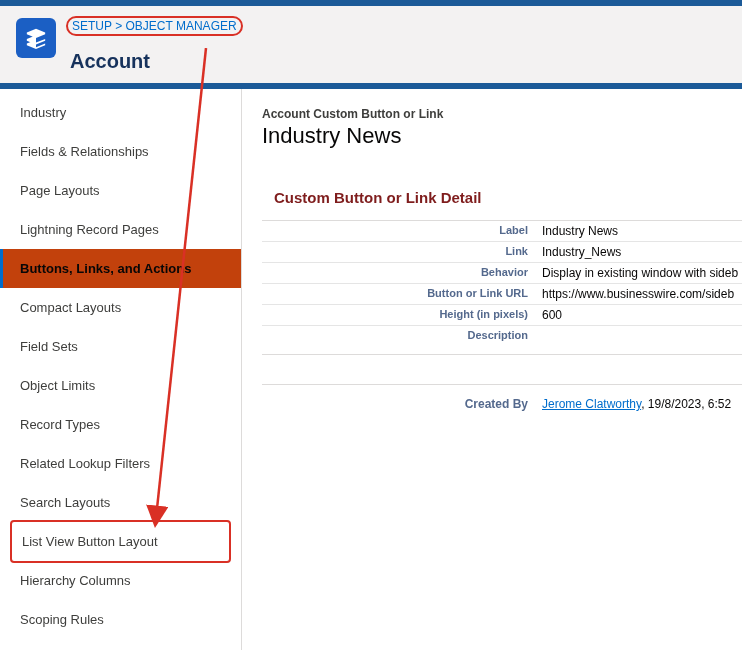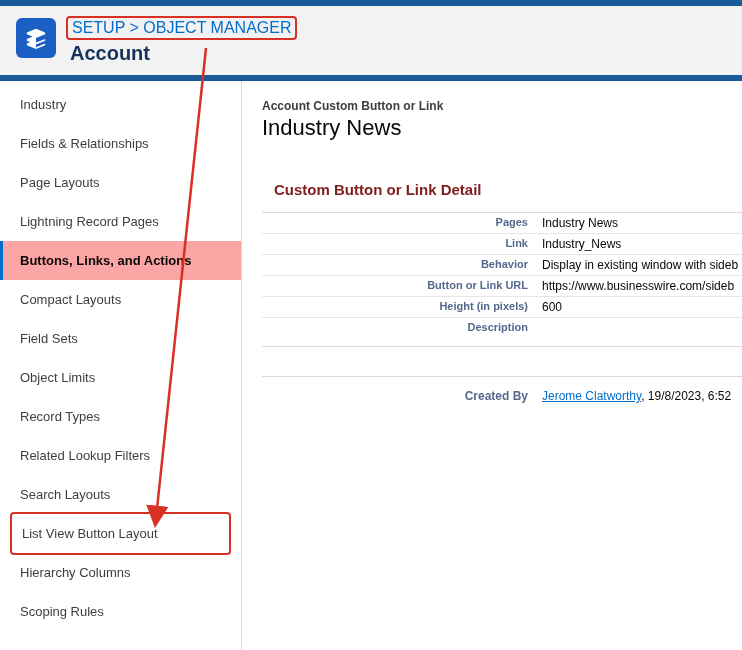--- a/index.html
+++ b/index.html
@@ -32,53 +32,53 @@
       display: flex;
       align-items: center;
       justify-content: center;
       color: white;
       flex-shrink: 0;
       margin-top: 2px;
     }
     .header-icon svg { width: 22px; height: 22px; fill: white; }
     .header-text { display: flex; flex-direction: column; }
     .breadcrumb {
-      font-size: 16px;
+      font-size: 12px;
       color: #006dcc;
       padding: 1px 4px;
       border: 2.5px solid #d93025;
-      border-radius: 4px;
+      border-radius: 10px;
       margin-left: -4px;
       width: fit-content;
       white-space: nowrap;
     }
     .breadcrumb a { color: #006dcc; text-decoration: none; }
     .page-title {
       font-size: 20px;
       font-weight: 700;
       color: #16325c;
-      margin-top: 2px;
+      margin-top: 14px;
     }
     .topbar2 { background: #1b5a98; height: 6px; }
     .content { display: flex; background: white; }
     .sidebar {
       width: 242px;
       background: white;
       border-right: 1px solid #dddbda;
       padding-top: 4px;
       height: 580px;
     }
     .sidebar-item {
       padding: 12px 20px;
       font-size: 13px;
       color: #3e3e3c;
       cursor: pointer;
     }
     .sidebar-item.active {
-      background: #fca5a5;
+      background: #c2410c;
       border-left: 3px solid #006dcc;
       padding-left: 17px;
       font-weight: 700;
       color: #080707;
     }
     .sidebar-boxed {
       border: 2.5px solid #d93025;
       border-radius: 4px;
       margin: -2px 10px -2px 10px;
       padding: 12px 10px;
@@ -184,21 +184,21 @@
     <div class="sidebar-item">Scoping Rules</div>
   </div>
 
   <div class="main">
     <div class="subhead">Account Custom Button or Link</div>
     <div class="main-title">Industry News</div>
     <div class="section-title">Custom Button or Link Detail</div>
 
     <div class="detail-table">
       <div class="detail-row">
-        <div class="detail-label">Pages</div>
+        <div class="detail-label">Label</div>
         <div class="detail-value">Industry News</div>
       </div>
       <div class="detail-row">
         <div class="detail-label">Link</div>
         <div class="detail-value">Industry_News</div>
       </div>
       <div class="detail-row">
         <div class="detail-label">Behavior</div>
         <div class="detail-value">Display in existing window with sideb</div>
       </div>

